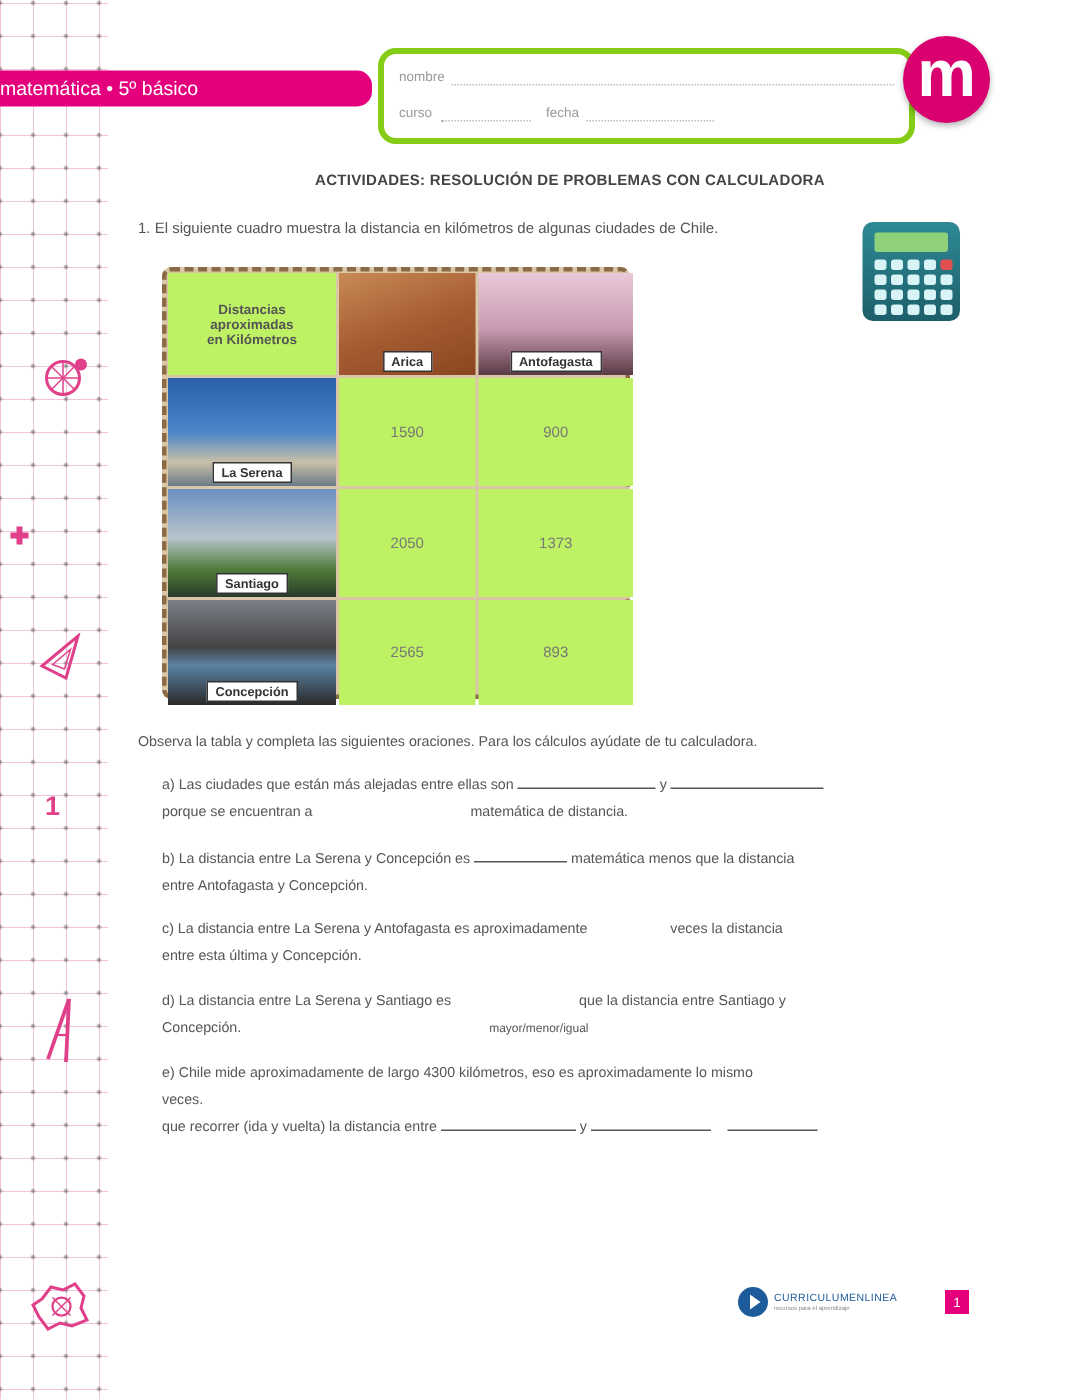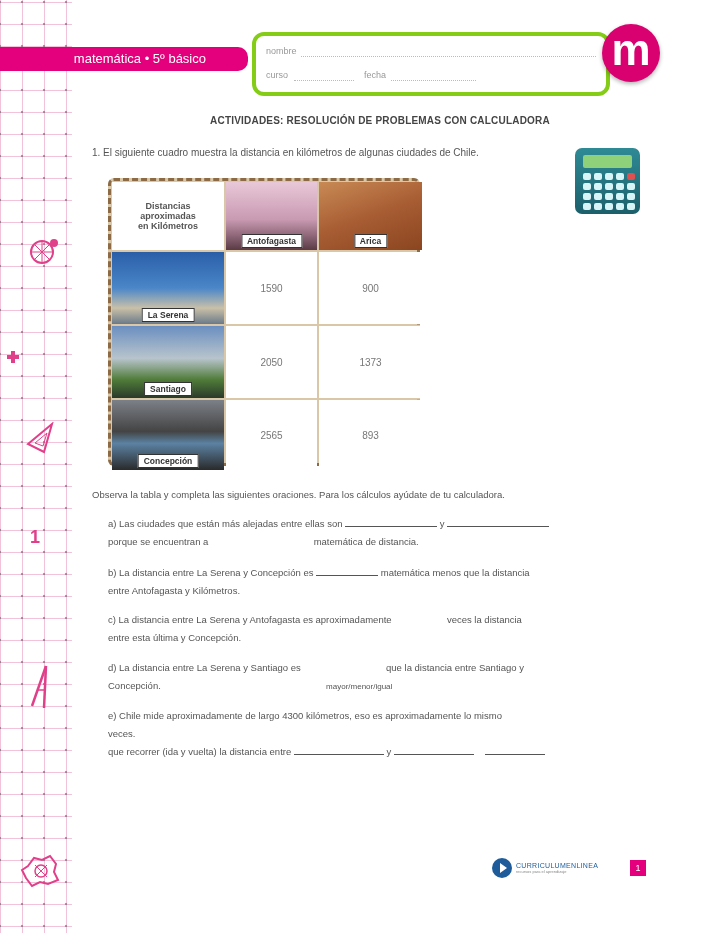--- a/index.html
+++ b/index.html
@@ -19,21 +19,21 @@
   }
   .grid-dots {
     position:absolute; left:0; top:0; width:72px; height:933px;
     background-image: radial-gradient(circle, rgba(120,120,120,0.7) 1.2px, transparent 1.6px);
     background-size:22px 22px; background-position:11px 13px;
   }
   .margin-icon { position:absolute; color:#e0408a; }
   .banner {
     position:absolute; left:0; top:47px; width:248px; height:24px;
     background:#e4007c; border-radius:0 10px 10px 0;
-    color:#fff; font-size:13px; line-height:24px; text-align:right; padding-right:42px; box-sizing:border-box;
+    color:#fff; font-size:13px; line-height:24px; padding-right:42px; box-sizing:border-box;
   }
   .name-box {
     position:absolute; left:252px; top:32px; width:350px; height:56px;
     border:4px solid #84cc16; border-radius:12px;
   }
   .name-box .lbl { position:absolute; font-size:9px; color:#999; }
   .name-line { position:absolute; border-bottom:1px dotted #bbb; height:0; }
   .logo-m {
     position:absolute; left:602px; top:24px; width:58px; height:58px; border-radius:50%;
     background:#d9006f; color:#fff; font-weight:bold; font-size:44px; line-height:52px; text-align:center;
@@ -52,21 +52,21 @@
   .calc .keys { position:absolute; left:8px; top:25px; display:grid; grid-template-columns:repeat(5,8px); gap:3px; }
   .calc .keys span { width:8px; height:7px; background:#d8f4f6; border-radius:2px; display:block; }
   .calc .keys span.red { background:#e05050; }
   
   .dist-table {
     position:absolute; left:108px; top:178px; width:312px; height:288px;
     border:3px dashed #8b6a45; border-radius:6px; background:#d9c7a8; box-sizing:border-box;
     display:grid; grid-template-columns:112px 91px 103px; grid-template-rows:68px 72px 72px 70px;
     gap:2px; padding:1px;
   }
-  .cell { background:#ffffff; position:relative; display:flex; align-items:center; justify-content:center; font-size:10px; color:#777; }
+  .cell { background:#bef264; position:relative; display:flex; align-items:center; justify-content:center; font-size:10px; color:#777; }
   .hdr-text { font-size:9px; color:#555; text-align:center; line-height:10px; font-weight:bold; }
   .img-cell { position:relative; overflow:hidden; }
   .img-cell .tag {
     position:absolute; bottom:2px; left:50%; transform:translateX(-50%);
     background:#fff; border:1px solid #333; font-size:8.5px; font-weight:bold; color:#333;
     padding:1px 5px; white-space:nowrap;
   }
   .img-arica { background:linear-gradient(160deg,#c88a55 0%,#a85d33 50%,#8a4520 100%); }
   .img-antof { background:linear-gradient(180deg,#e8c8d8 0%,#c99ab2 55%,#5a3a45 100%); }
   .img-serena { background:linear-gradient(180deg,#2a5fa8 0%,#4a86c8 50%,#c9c0a8 78%,#6a7a8a 100%); }
@@ -159,25 +159,25 @@
 </div>
 
 <div class="dist-table">
   <div class="cell">
     <div class="hdr-text">
       <div>Distancias</div>
       <div>aproximadas</div>
       <div>en Kilómetros</div>
     </div>
   </div>
+  <div class="cell img-cell img-arica">
+    <span class="tag">Arica</span>
+  </div>
   <div class="cell img-cell img-antof">
     <span class="tag">Antofagasta</span>
-  </div>
-  <div class="cell img-cell img-arica">
-    <span class="tag">Arica</span>
   </div>
 
   <div class="cell img-cell img-serena">
     <span class="tag">La Serena</span>
   </div>
   <div class="cell">1590</div>
   <div class="cell">900</div>
 
   <div class="cell img-cell img-santiago">
     <span class="tag">Santiago</span>
@@ -207,21 +207,21 @@
     <span>matemática de distancia.</span>
   </div>
 </div>
 
 <div class="item" style="top:564px">
   <div>
     <span>b) La distancia entre La Serena y Concepción es</span>
     <span class="blank" style="width:62px"></span>
     <span>matemática menos que la distancia</span>
   </div>
-  <div>entre Antofagasta y Kilómetros.</div>
+  <div>entre Antofagasta y Concepción.</div>
 </div>
 
 <div class="item" style="top:611px">
   <div>
     <span>c) La distancia entre La Serena y Antofagasta es aproximadamente</span>
     <span class="gap" style="width:50px"></span>
     <span>veces la distancia</span>
   </div>
   <div>entre esta última y Concepción.</div>
 </div>

